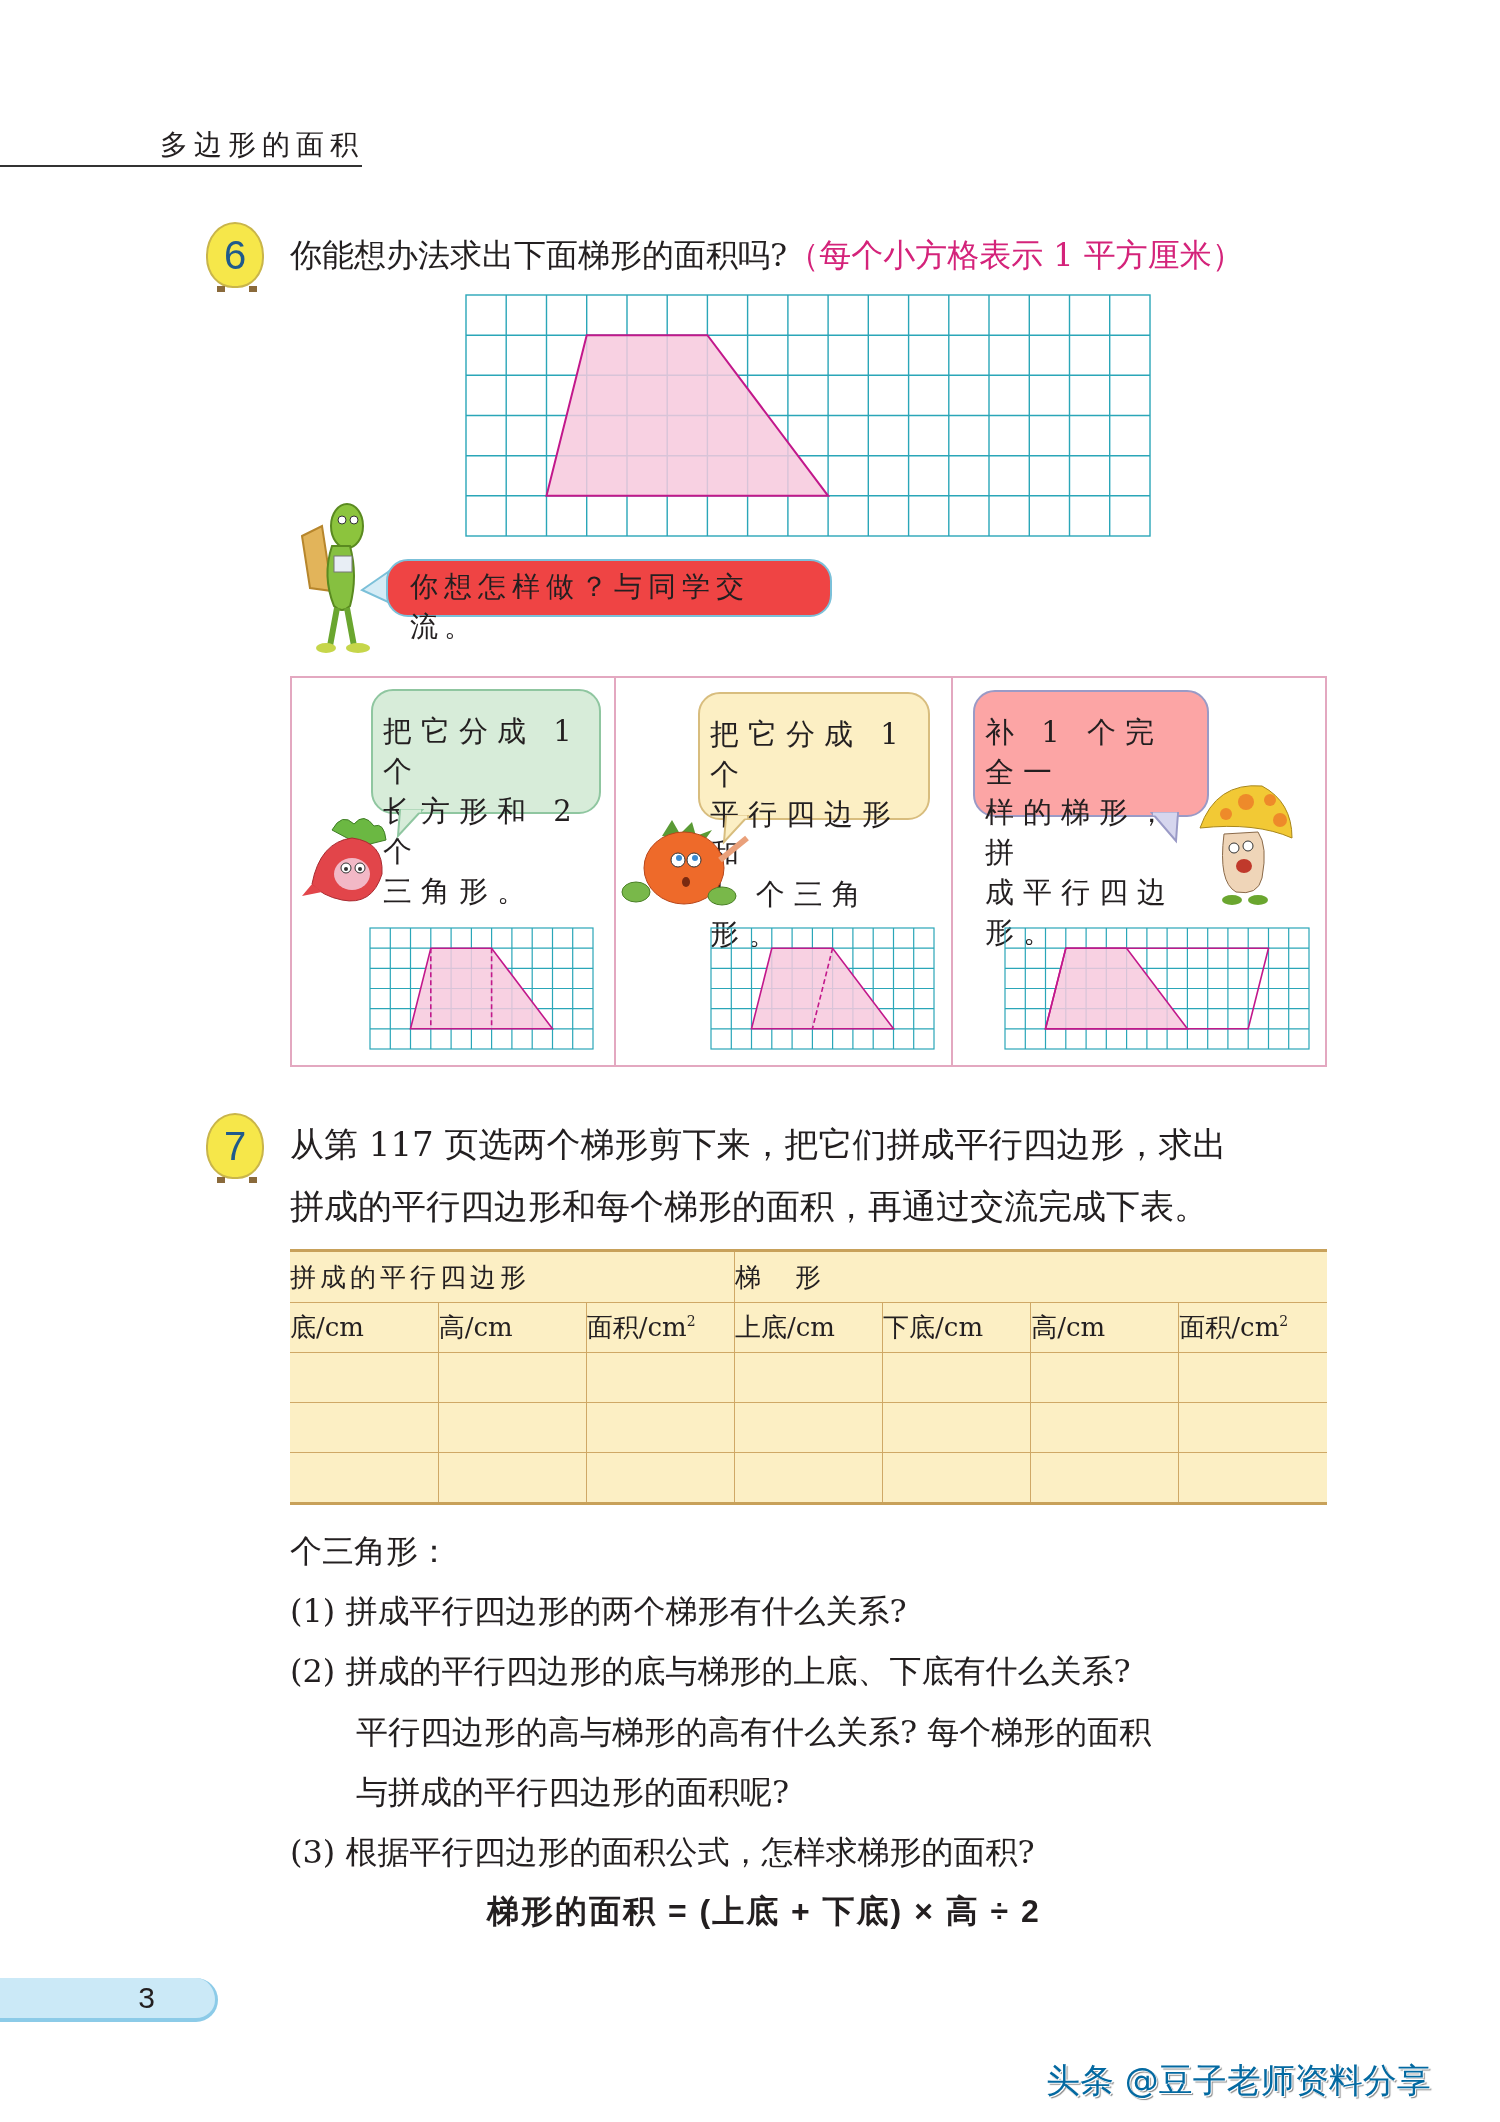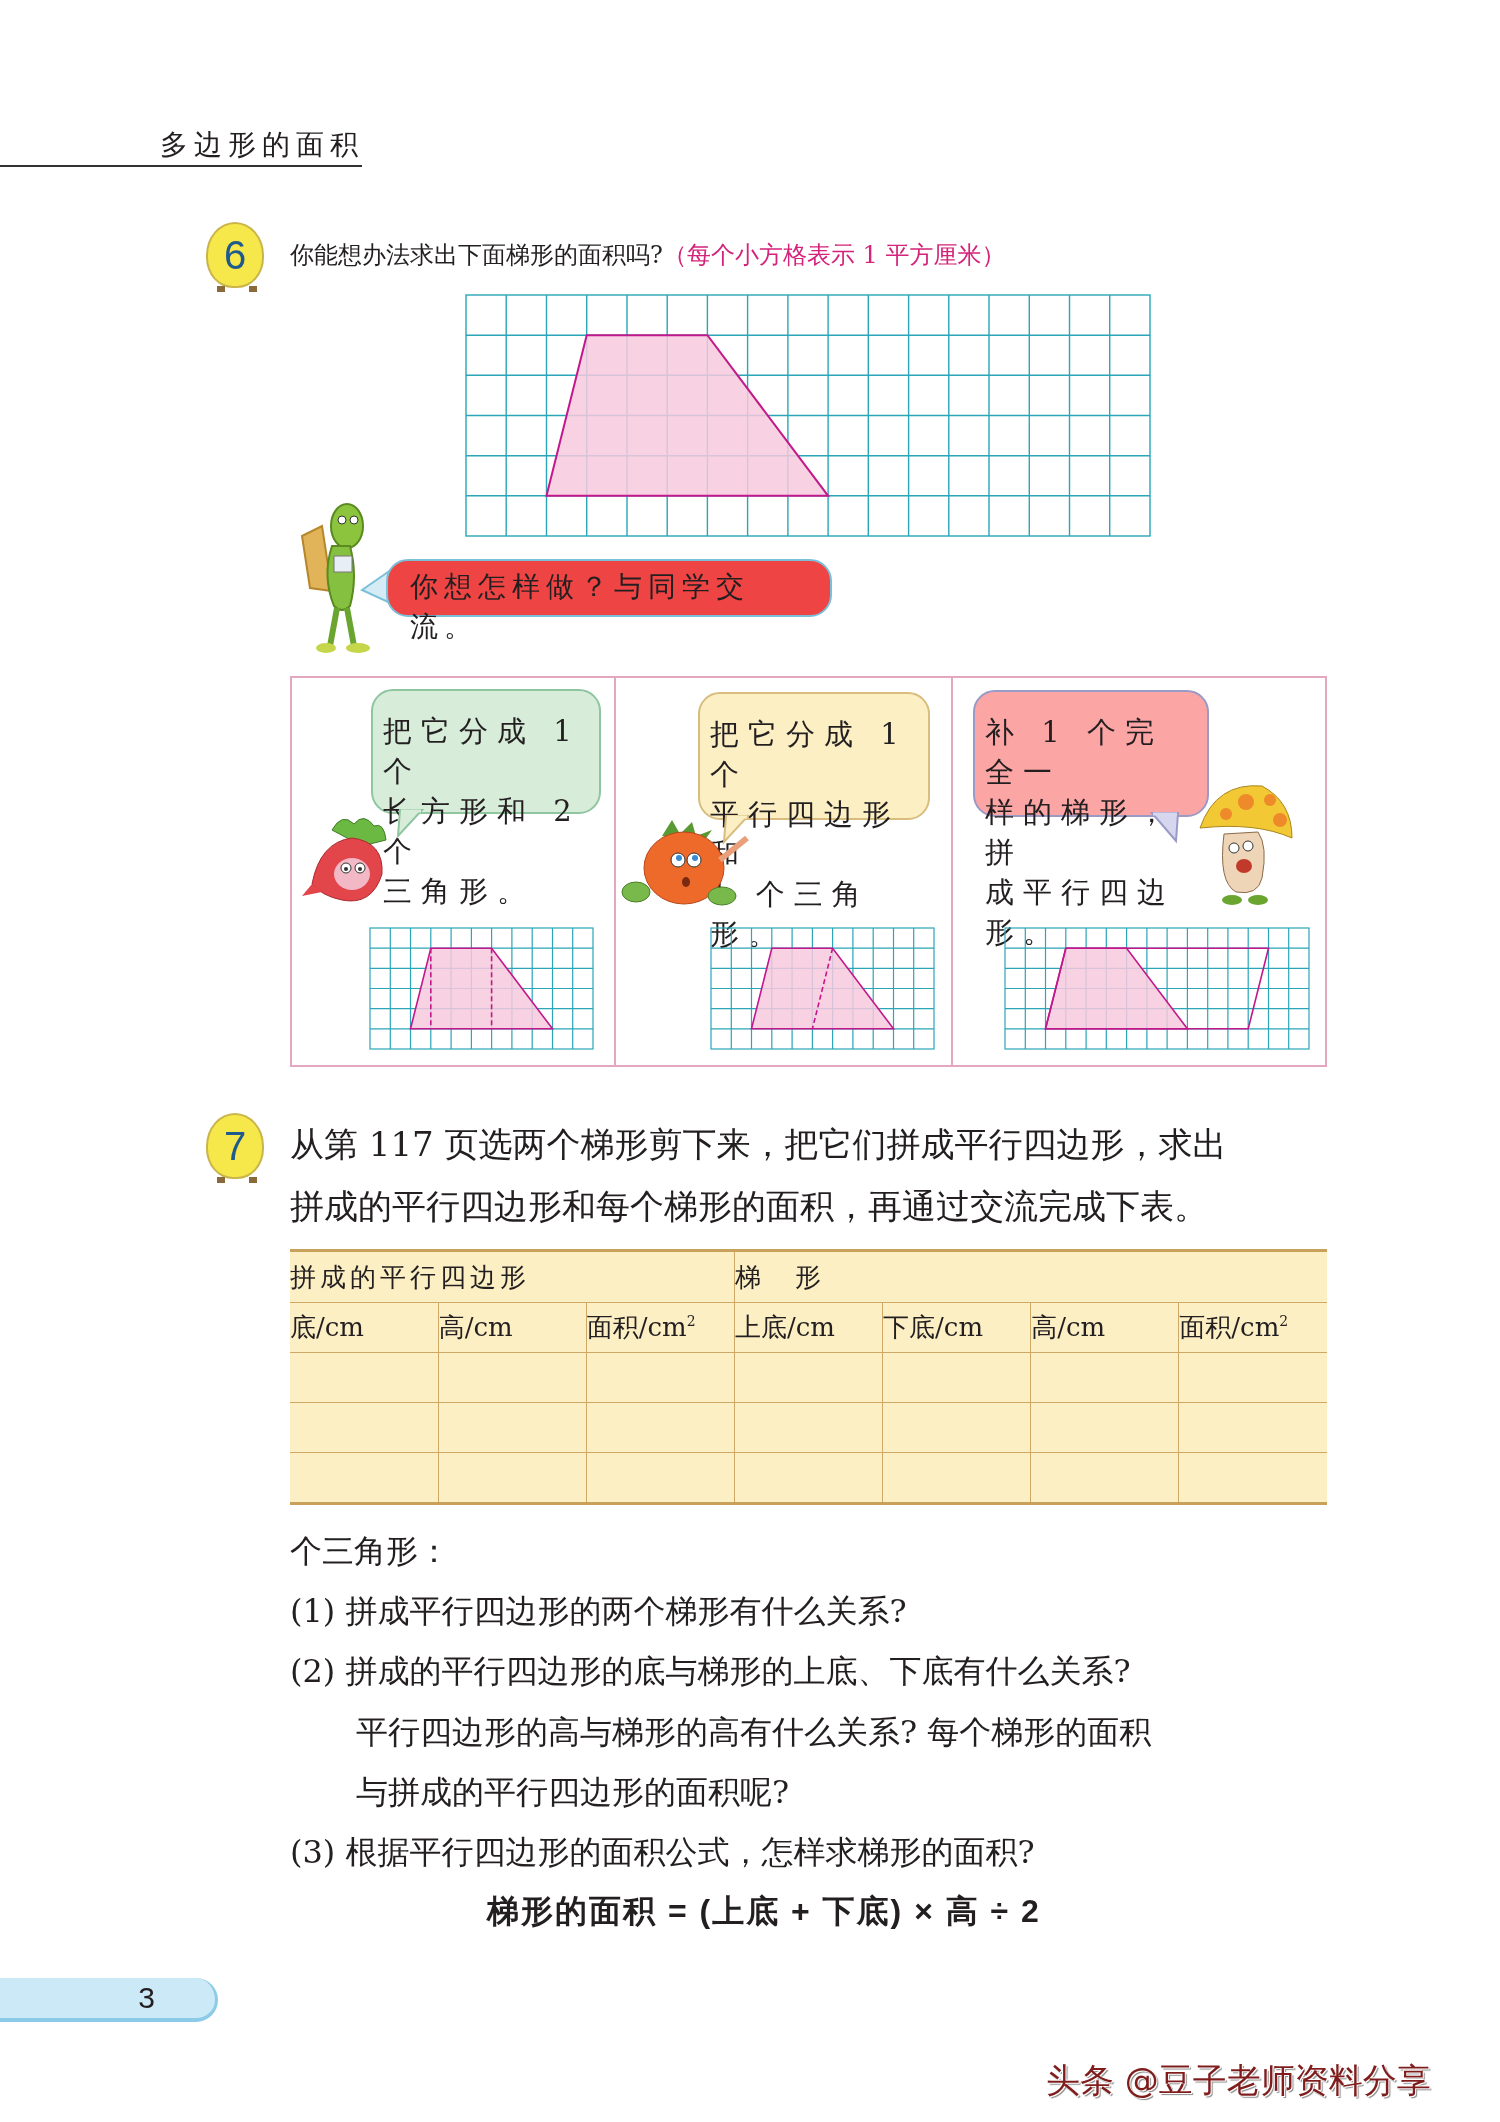--- a/index.html
+++ b/index.html
@@ -7,21 +7,21 @@
          font-family: "DejaVu Serif", "Liberation Serif", serif; color: #231f20; }
   .abs { position: absolute; }
   .header-title { left: 160px; top: 126px; font-size: 28px; letter-spacing: 6px; font-family: "DejaVu Serif", serif; }
   .header-line { left: 0; top: 165px; width: 362px; height: 2px; background: #333; }
 
   .badge { width: 58px; height: 66px; border-radius: 50% 50% 46% 46%; background: #f6e74a;
            border: 2px solid #c9b54a; box-sizing: border-box; display: flex; align-items: center; justify-content: center;
            font-family: "Liberation Sans", sans-serif; font-size: 40px; color: #1f5a8c; font-weight: normal; }
   .badge-feet { position: absolute; bottom: -6px; width: 40px; left: 9px; height: 6px; border-left: 8px solid #8a6a3b; border-right: 8px solid #8a6a3b; box-sizing: border-box; }
 
-  .q-text { font-size: 24px; line-height: 44px; white-space: nowrap; }
+  .q-text { font-size: 32px; line-height: 44px; white-space: nowrap; }
   .hint { color: #d4237a; }
 
   svg { position: absolute; overflow: visible; }
 
   .bubble { position: absolute; border: 2px solid #6fb7c8; border-radius: 22px; box-sizing: border-box;
             font-size: 28px; letter-spacing: 5px; line-height: 40px; padding: 4px 10px; }
   .bubble-main { left: 386px; top: 559px; width: 446px; height: 58px; background: #ef4444; border-color: #7bc0d9;
                  padding: 6px 22px; font-size: 28px; letter-spacing: 6px; }
 
   .panels { left: 290px; top: 676px; width: 1037px; height: 391px; border: 2px solid #e3a8c0; box-sizing: border-box; }
@@ -44,21 +44,21 @@
   table.data td:last-child, table.data th:last-child { border-right: none; }
   sup { font-size: 14px; }
 
   .disc { left: 290px; font-size: 32px; white-space: nowrap; line-height: 44px; }
   .indent { left: 356px; }
   .formula { left: 487px; top: 1890px; font-size: 32px; font-weight: bold; font-family: "Liberation Sans", sans-serif; white-space: nowrap; letter-spacing: 2px; }
 
   .page-pill { left: -20px; top: 1978px; width: 238px; height: 44px; border-radius: 0 22px 22px 0; background: #cbe9f7;
                border-bottom: 4px solid #8ccbe8; border-right: 3px solid #8ccbe8; box-sizing: border-box;
                font-family: "Liberation Sans", sans-serif; font-size: 30px; text-align: right; padding-right: 60px; line-height: 40px; }
-  .watermark { left: 1046px; top: 2058px; font-size: 34px; font-family: "DejaVu Sans", sans-serif; color: #7f1d1d;
+  .watermark { left: 1046px; top: 2058px; font-size: 34px; font-family: "DejaVu Sans", sans-serif; color: #0369a1;
                text-shadow: 1px 1px 0 #fff, -1px -1px 0 #fff, 2px 2px 1px #888; white-space: nowrap; }
 </style>
 </head>
 <body>
 
 <div class="abs header-title">多边形的面积</div>
 <div class="abs header-line"></div>
 
 <div class="abs badge" style="left:206px; top:222px;">
   <span>6</span>

